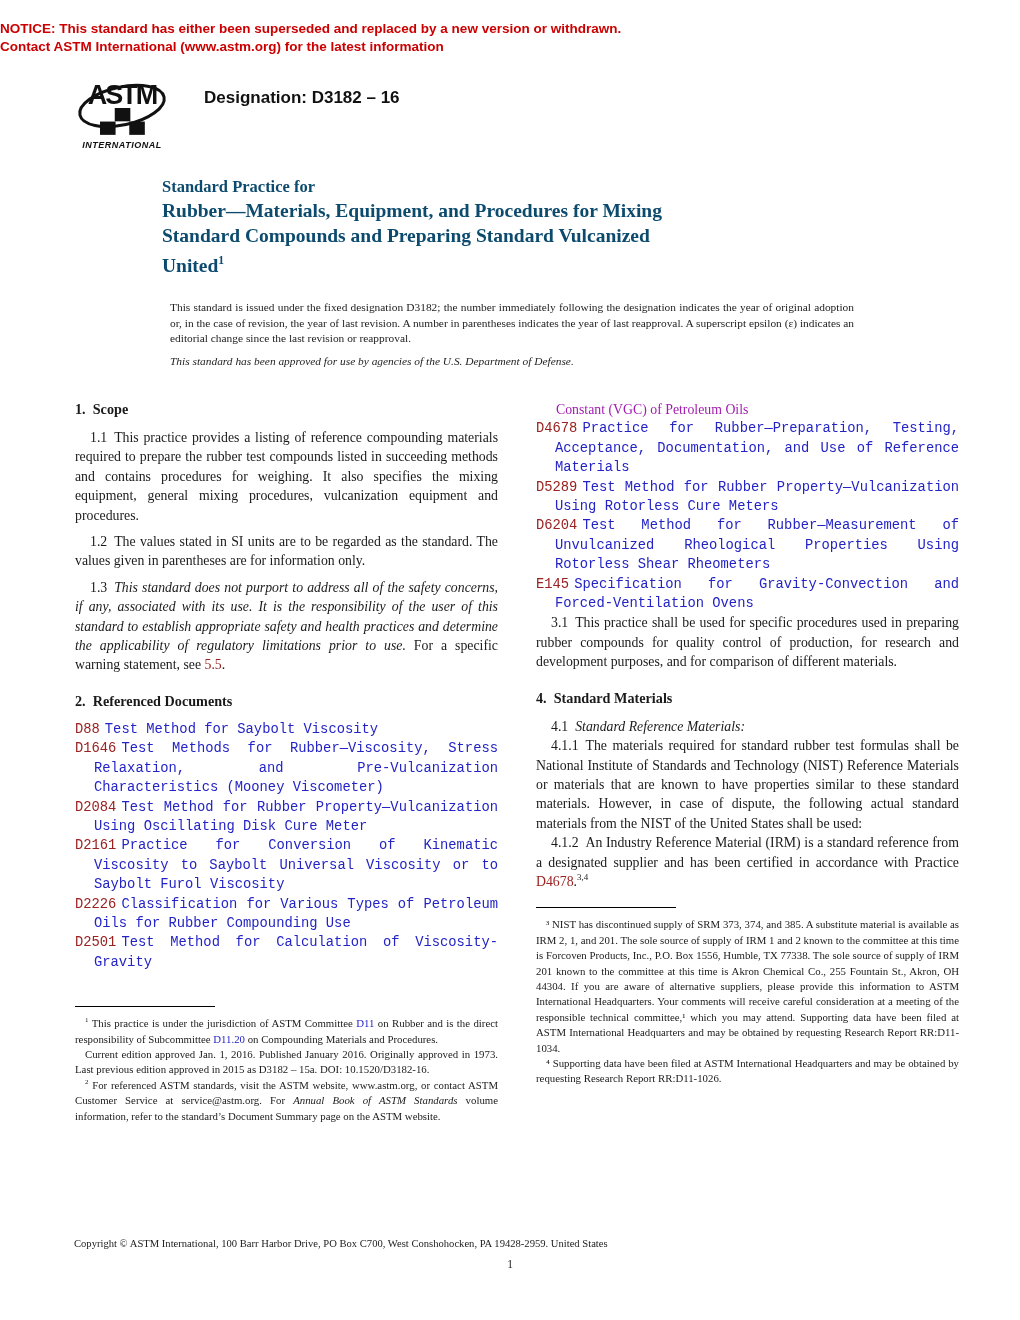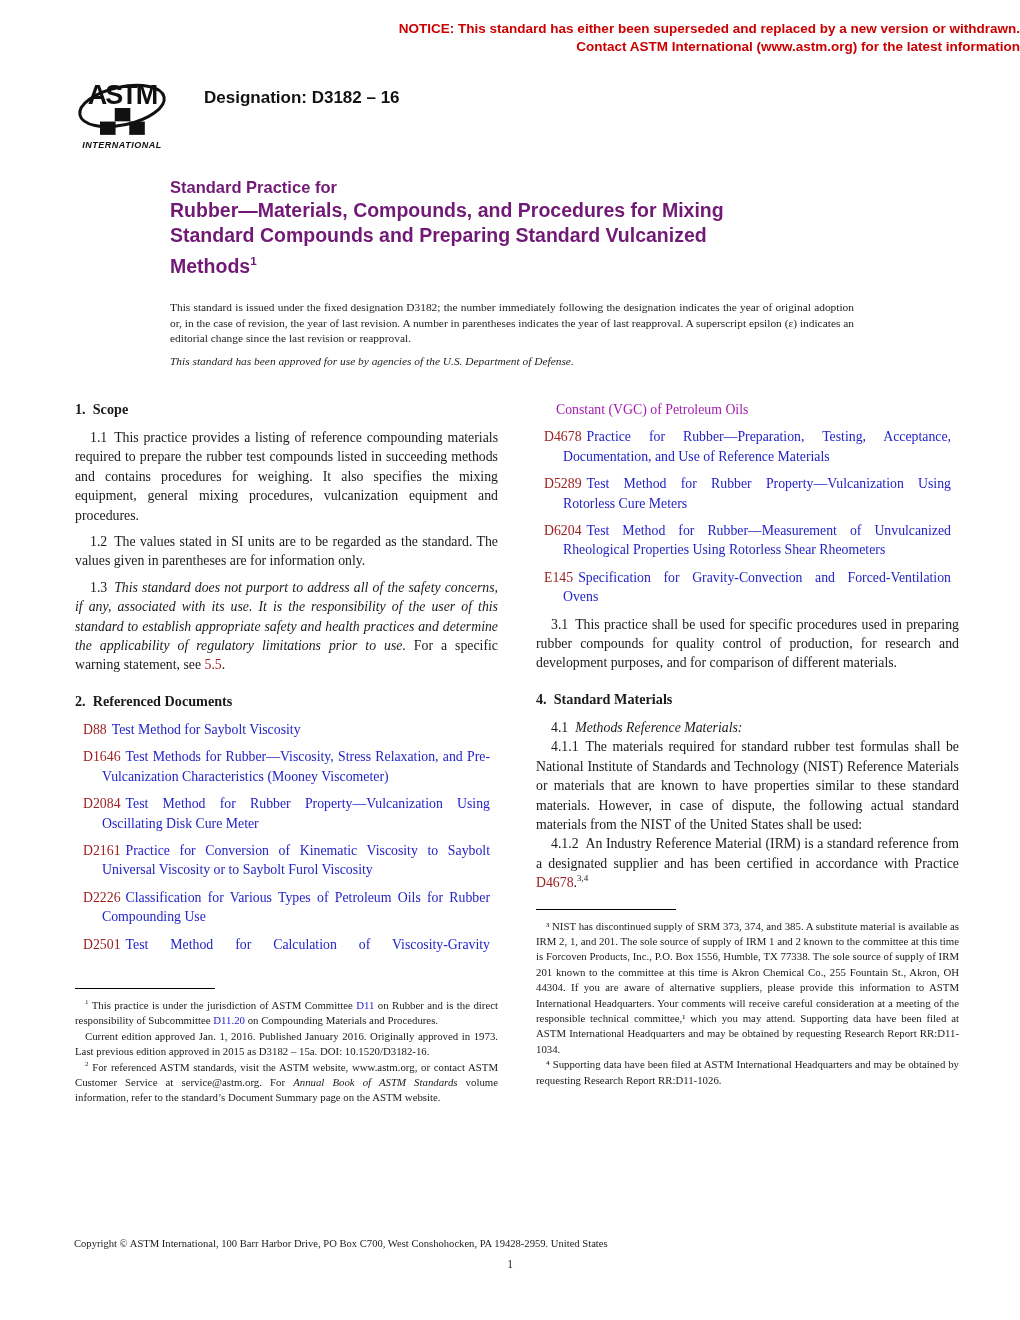--- a/index.html
+++ b/index.html
@@ -2,52 +2,52 @@
 <html><head>
 <meta charset="utf-8">
 <style>
   html,body{margin:0;padding:0;}
   body{
     width:1020px;height:1320px;position:relative;background:#ffffff;
     font-family:"Liberation Serif",serif;color:#1a1a1a;
   }
   
   .notice{
-    position:absolute;top:20px;left:0;right:0;text-align:right;
+    position:absolute;top:20px;left:0;right:0;text-align:left;
     font-family:"Liberation Sans",sans-serif;font-weight:bold;
     font-size:13.5px;line-height:18px;color:#cc0000;
   }
   
   .logo{position:absolute;left:74px;top:76px;width:96px;text-align:center;}
   .logo .caption{
     font-family:"Liberation Sans",sans-serif;font-weight:bold;font-style:italic;
     font-size:9px;letter-spacing:.5px;color:#111;margin-top:-4px;
   }
   
   .designation{
     position:absolute;left:172px;top:88px;
     font-family:"Liberation Sans",sans-serif;font-weight:bold;font-size:17px;color:#111;margin-left:32px;
   }
   
-  .titleblock{position:absolute;left:170px;top:176px;width:700px;font-family:Liberation Sans, sans-serif;color:#701a75;}
+  .titleblock{position:absolute;left:162px;top:176px;width:700px;font-family:Liberation Serif, serif;color:#0c4a6e;}
   .titleblock .kicker{font-weight:bold;font-size:16.5px;line-height:22px;}
   .titleblock .main{font-weight:bold;font-size:19.5px;line-height:25px;}
   .titleblock sup{font-size:60%;}
   
   .issued{position:absolute;left:170px;top:300px;width:684px;font-size:11.4px;line-height:15.6px;text-align:justify;color:#222;}
   .dod{position:absolute;left:170px;top:355px;width:684px;font-size:11.4px;font-style:italic;color:#222;}
   
   .columns{position:absolute;top:400px;left:75px;width:884px;display:flex;gap:38px;}
   .col{width:429px;font-size:13.8px;line-height:19.4px;text-align:justify;}
   h2.sec{font-size:14.2px;line-height:19px;font-weight:bold;margin:0 0 9px 0;text-align:left;}
   h2.sec.later{margin-top:17px;}
   .col p{margin:0 0 7px 0;text-indent:15px;}
   .col .tight p{margin:0;}
   .reflist{list-style:none;margin:0;padding:0;}
-  .reflist li{padding-left:19px;text-indent:-19px;margin:8px;}
+  .reflist li{padding-left:19px;text-indent:-19px;margin:0;font-family:Liberation Mono, monospace;}
   .reflist li.stretch{text-align-last:justify;}
   .contline{padding-left:20px;color:#a21caf;margin:0 0 0 0;}
   .ref{color:#9b2020;}
   .link{color:#2323c6;}
   .reflist .ref{margin-right:5px;}
   .i{font-style:italic;}
   .sup{vertical-align:super;font-size:65%;line-height:0;}
   
   .fnblock{margin-top:34px;text-align:justify;}
   .fnblock.rightfn{margin-top:16px;}
@@ -72,23 +72,23 @@
     <text x="46" y="52" text-anchor="middle" font-family="Liberation Sans, sans-serif" font-weight="bold" font-size="22" letter-spacing="-1" fill="#111">▄▀▄</text>
   </svg>
   <div class="caption">INTERNATIONAL</div>
 </div>
 
 <div class="designation">Designation: D3182 – 16</div>
 
 <div class="titleblock">
   <div class="kicker">Standard Practice for</div>
   <div class="main">
-    <div>Rubber—Materials, Compounds, and Procedures for Mixing</div>
+    <div>Rubber—Materials, Equipment, and Procedures for Mixing</div>
     <div>Standard Compounds and Preparing Standard Vulcanized</div>
-    <div><span>Methods</span><sup>1</sup></div>
+    <div><span>United</span><sup>1</sup></div>
   </div>
 </div>
 
 <div class="issued">This standard is issued under the fixed designation D3182; the number immediately following the designation indicates the year of original adoption or, in the case of revision, the year of last revision. A number in parentheses indicates the year of last reapproval. A superscript epsilon (ε) indicates an editorial change since the last revision or reapproval.</div>
 <div class="dod">This standard has been approved for use by agencies of the U.S. Department of Defense.</div>
 
 <div class="columns">
 
   <div class="col">
     <h2 class="sec">1. Scope</h2>
@@ -120,21 +120,21 @@
       <li><span class="ref">D4678</span><span class="link">Practice for Rubber—Preparation, Testing, Acceptance, Documentation, and Use of Reference Materials</span></li>
       <li><span class="ref">D5289</span><span class="link">Test Method for Rubber Property—Vulcanization Using Rotorless Cure Meters</span></li>
       <li><span class="ref">D6204</span><span class="link">Test Method for Rubber—Measurement of Unvulcanized Rheological Properties Using Rotorless Shear Rheometers</span></li>
       <li><span class="ref">E145</span><span class="link">Specification for Gravity-Convection and Forced-Ventilation Ovens</span></li>
     </ul>
 
     <p>3.1 This practice shall be used for specific procedures used in preparing rubber compounds for quality control of production, for research and development purposes, and for comparison of different materials.</p>
 
     <h2 class="sec later">4. Standard Materials</h2>
     <div class="tight">
-      <p><span>4.1 </span><span class="i">Methods Reference Materials:</span></p>
+      <p><span>4.1 </span><span class="i">Standard Reference Materials:</span></p>
       <p>4.1.1 The materials required for standard rubber test formulas shall be National Institute of Standards and Technology (NIST) Reference Materials or materials that are known to have properties similar to these standard materials. However, in case of dispute, the following actual standard materials from the NIST of the United States shall be used:</p>
       <p><span>4.1.2 An Industry Reference Material (IRM) is a standard reference from a designated supplier and has been certified in accordance with Practice </span><span class="ref">D4678</span><span>.</span><span class="sup">3,4</span></p>
     </div>
 
     <div class="fnblock rightfn">
       <div class="fnrule"></div>
       <p>³ NIST has discontinued supply of SRM 373, 374, and 385. A substitute material is available as IRM 2, 1, and 201. The sole source of supply of IRM 1 and 2 known to the committee at this time is Forcoven Products, Inc., P.O. Box 1556, Humble, TX 77338. The sole source of supply of IRM 201 known to the committee at this time is Akron Chemical Co., 255 Fountain St., Akron, OH 44304. If you are aware of alternative suppliers, please provide this information to ASTM International Headquarters. Your comments will receive careful consideration at a meeting of the responsible technical committee,¹ which you may attend. Supporting data have been filed at ASTM International Headquarters and may be obtained by requesting Research Report RR:D11-1034.</p>
       <p>⁴ Supporting data have been filed at ASTM International Headquarters and may be obtained by requesting Research Report RR:D11-1026.</p>
     </div>
   </div>

